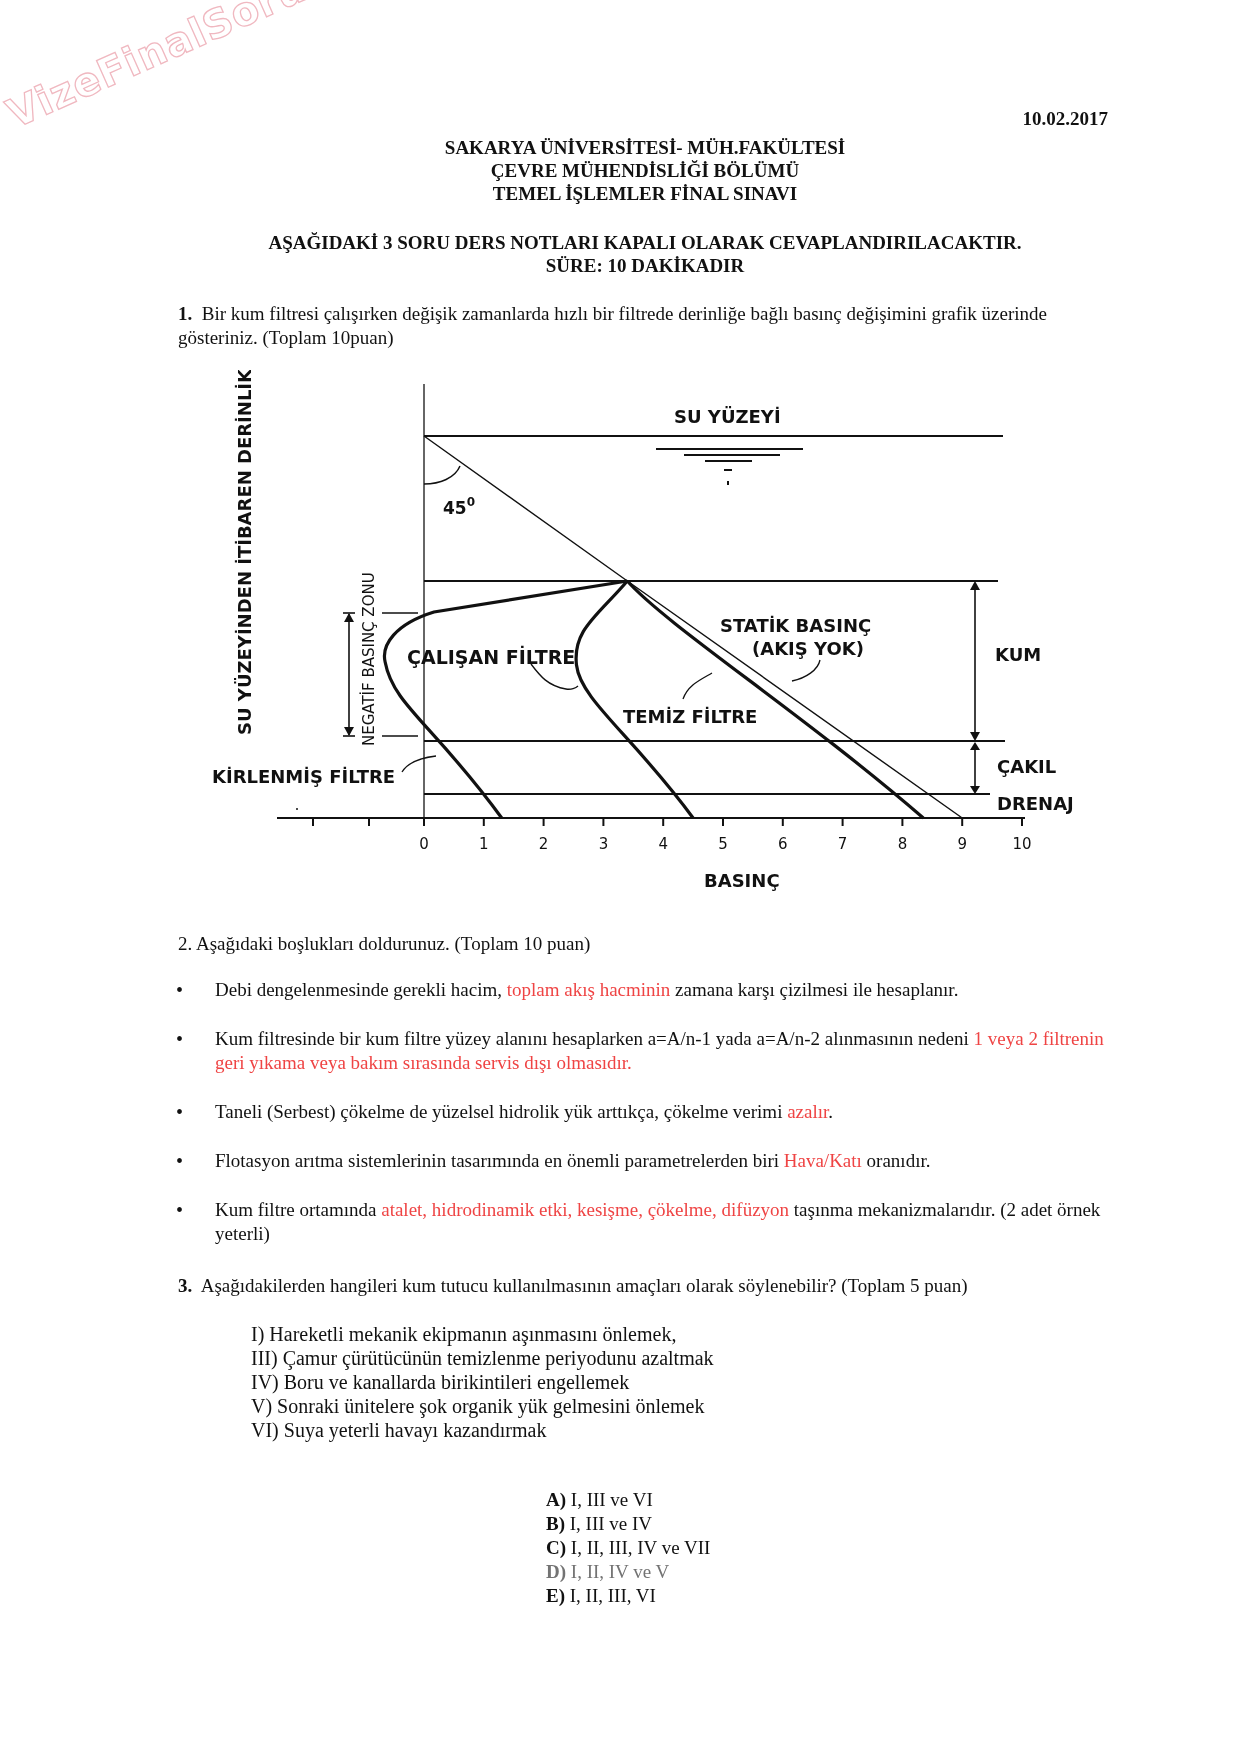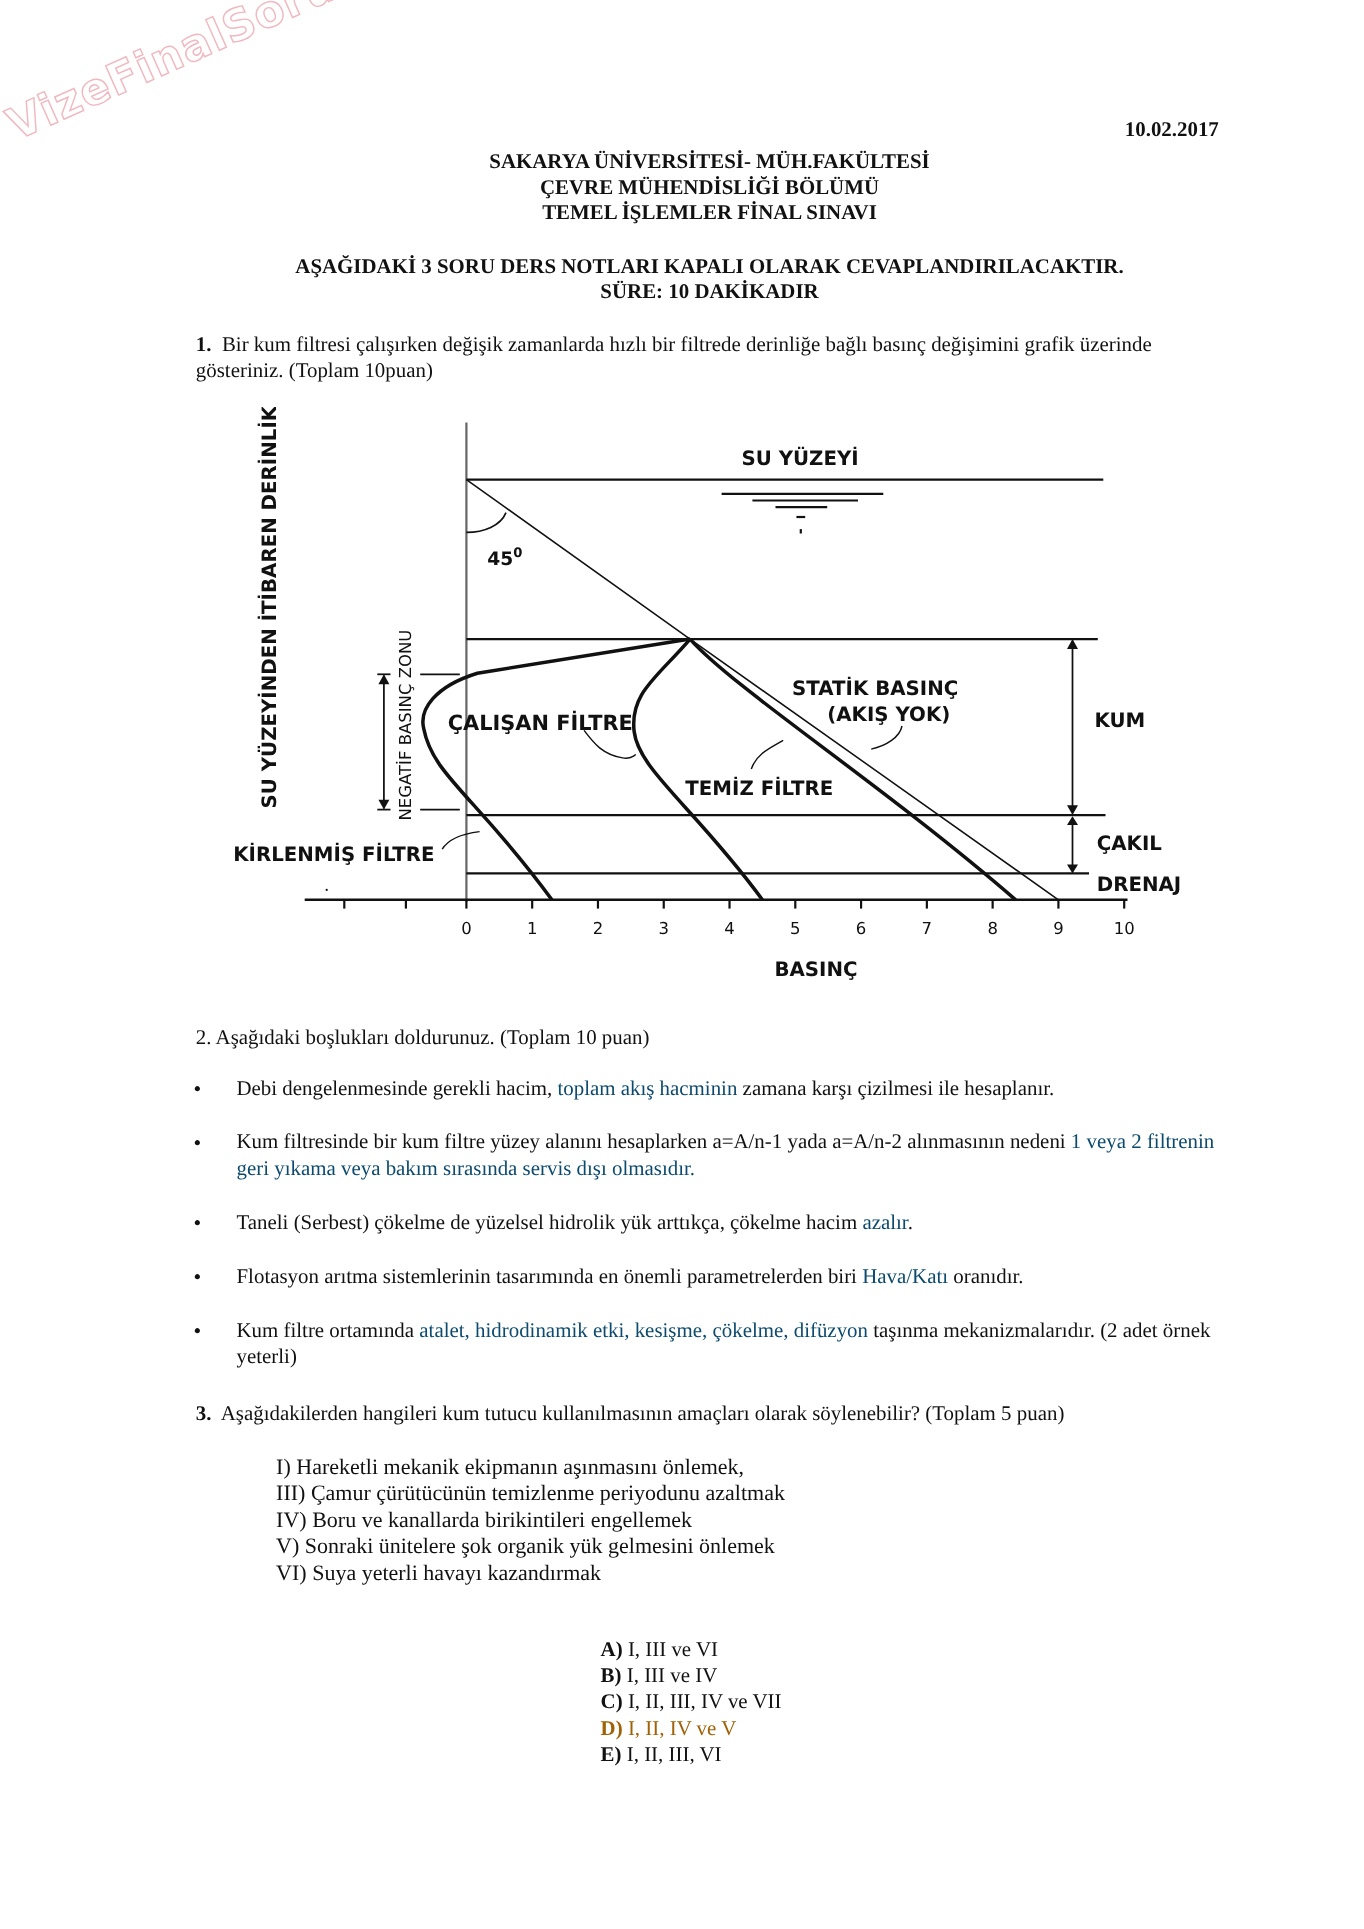--- a/index.html
+++ b/index.html
@@ -10,26 +10,26 @@
                  font-family: "DejaVu Sans", sans-serif; font-weight: bold; font-size: 40px;
                  color: #fff; -webkit-text-stroke: 1.3px #f0b8c0; letter-spacing: 1px; white-space: nowrap; }
     .date { right: 132px; top: 108px; font-weight: bold; font-size: 19px; }
     .hdr { left: 0; width: 1290px; text-align: center; font-weight: bold; font-size: 19px; line-height: 23px; }
     .q { font-size: 19px; line-height: 24px; font-family: Liberation Serif, serif; }
     .q1 { left: 178px; top: 302px; width: 900px; }
     .q2 { left: 178px; top: 932px; }
     .bullet-list { left: 170px; top: 978px; width: 940px; }
     .bullet { position: relative; padding-left: 45px; font-size: 19px; line-height: 24px; margin-bottom: 25px; }
     .bullet::before { content: "\2022"; position: absolute; left: 6px; top: 0; font-size: 20px; }
-    .ans { color: #0c4a6e; }
+    .ans { color: #ef4444; }
     .q3 { left: 178px; top: 1274px; }
     .items { left: 251px; top: 1322px; font-size: 20px; line-height: 24px; }
     .opts { left: 546px; top: 1488px; font-size: 19px; line-height: 24px; }
     .opt b { font-weight: bold; }
-    .opt.correct { color: #a16207; }
+    .opt.correct { color: #737373; }
     svg text { font-family: "DejaVu Sans", sans-serif; }
   </style>
 </head>
 <body>
 
 <div class="abs watermark">VizeFinalSoruPaylasimi.com</div>
 
 <div class="abs date">10.02.2017</div>
 
 <div class="abs hdr" style="top:136px;">SAKARYA ÜNİVERSİTESİ- MÜH.FAKÜLTESİ</div>
@@ -136,21 +136,21 @@
 <div class="abs q q2">2. Aşağıdaki boşlukları doldurunuz. (Toplam 10 puan)</div>
 
 <div class="abs bullet-list">
   <div class="bullet" style="margin-bottom:25px;">
     <span>Debi dengelenmesinde gerekli hacim, </span><span class="ans">toplam akış hacminin</span><span>  zamana karşı çizilmesi ile hesaplanır.</span>
   </div>
   <div class="bullet">
     <span>Kum filtresinde bir kum filtre yüzey alanını hesaplarken a=A/n-1 yada a=A/n-2 alınmasının nedeni </span><span class="ans">1 veya 2 filtrenin geri yıkama veya bakım sırasında servis dışı olmasıdır.</span><span></span>
   </div>
   <div class="bullet">
-    <span>Taneli (Serbest) çökelme de yüzelsel hidrolik yük arttıkça, çökelme hacim </span><span class="ans">azalır</span><span>.</span>
+    <span>Taneli (Serbest) çökelme de yüzelsel hidrolik yük arttıkça, çökelme verimi </span><span class="ans">azalır</span><span>.</span>
   </div>
   <div class="bullet">
     <span>Flotasyon arıtma sistemlerinin tasarımında en önemli parametrelerden biri </span><span class="ans">Hava/Katı</span><span> oranıdır.</span>
   </div>
   <div class="bullet">
     <span>Kum filtre ortamında </span><span class="ans">atalet, hidrodinamik etki, kesişme, çökelme, difüzyon</span><span>  taşınma mekanizmalarıdır. (2 adet örnek yeterli)</span>
   </div>
 </div>
 
 <div class="abs q q3">

